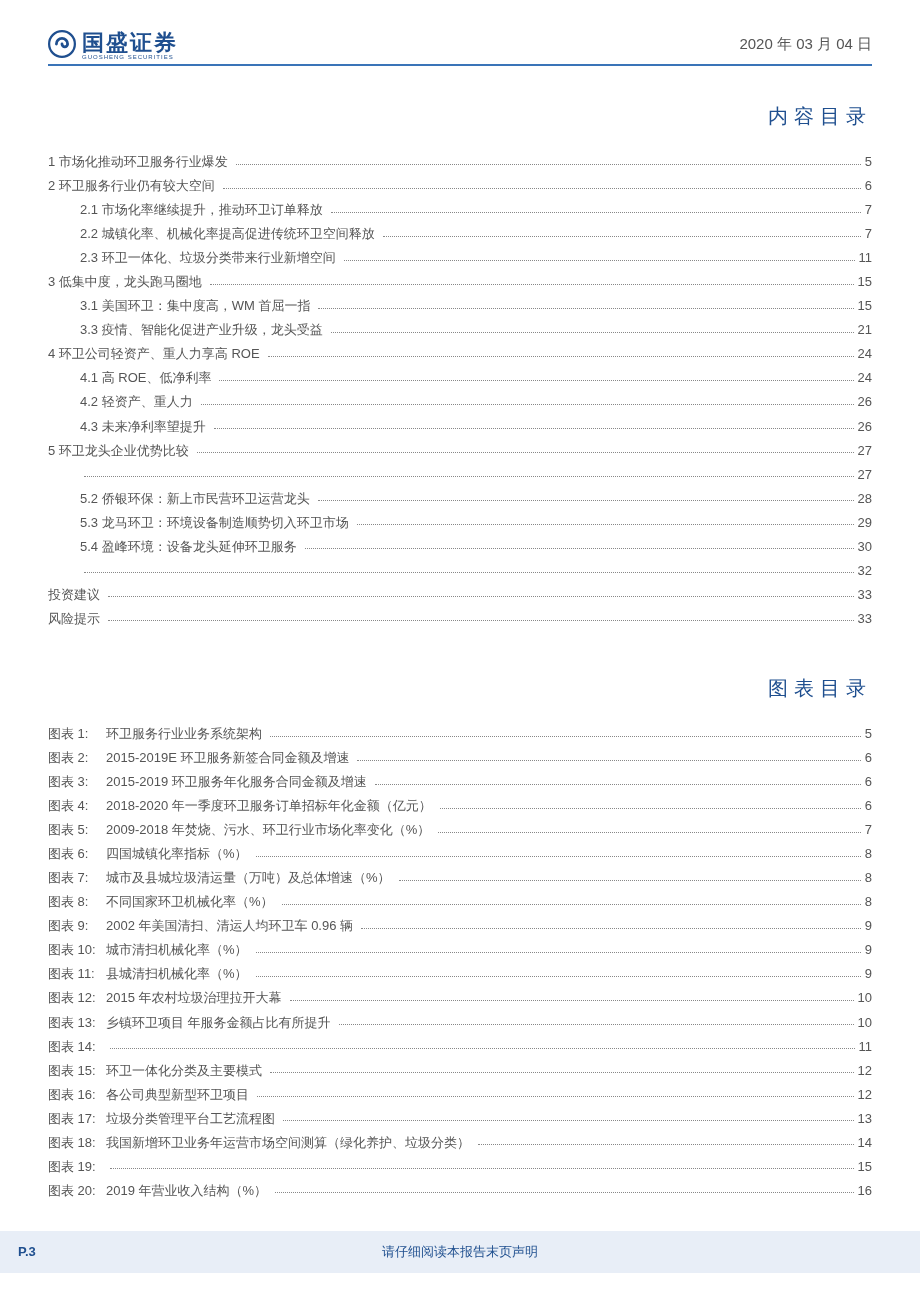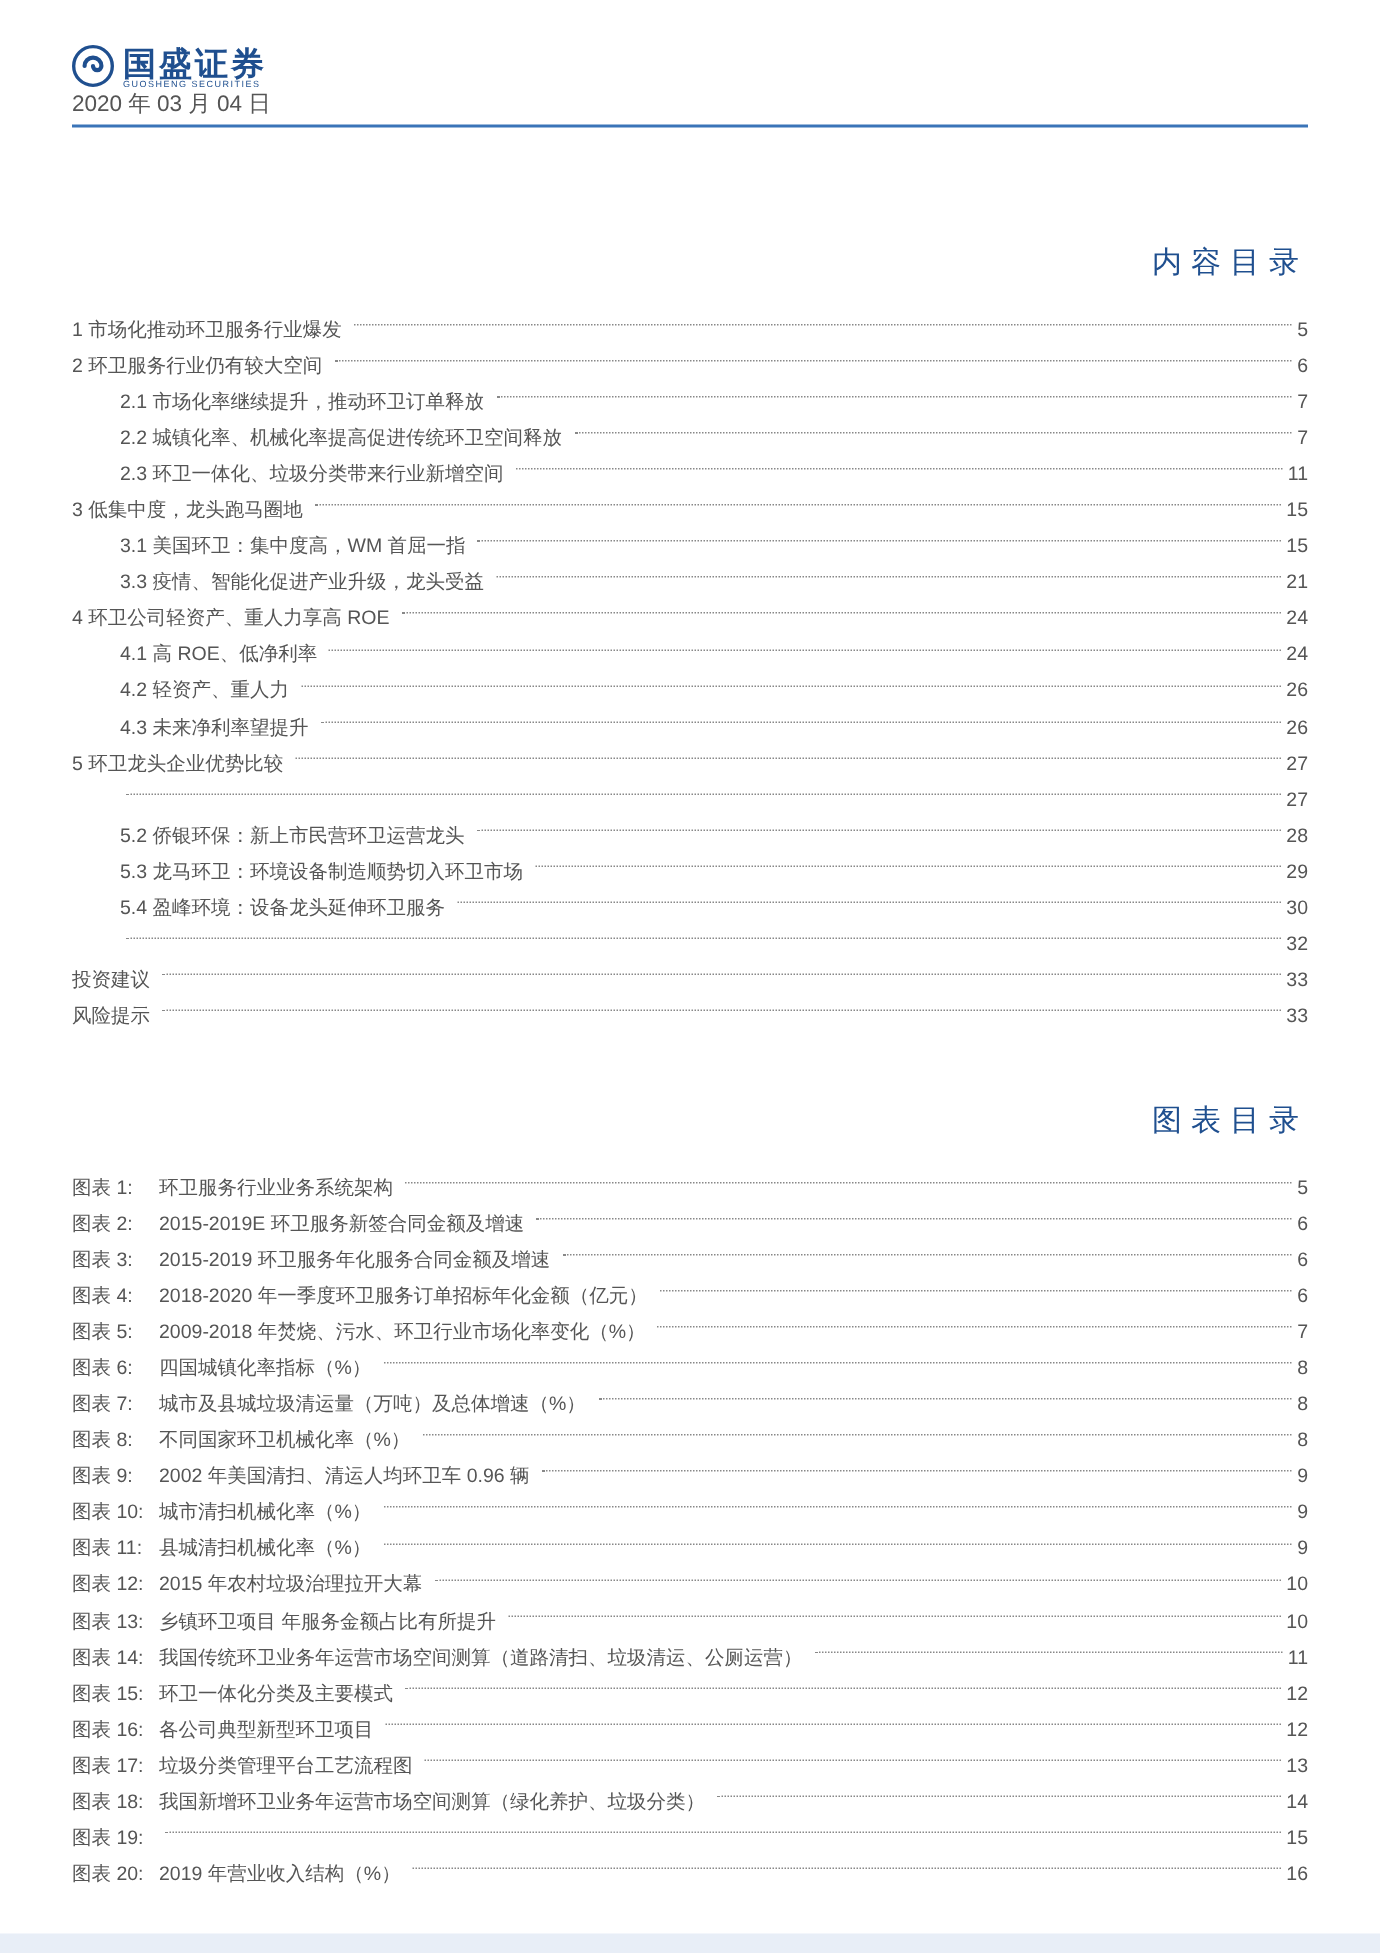--- a/index.html
+++ b/index.html
@@ -10,25 +10,24 @@
     margin: 0 auto;
     color: #555;
     font-size: 13px;
   }
   .page {
     padding: 28px 48px 0 48px;
   }
   .header {
     display: flex;
     justify-content: space-between;
-    align-items: flex-start;
+    align-items: center;
     border-bottom: 2px solid #3a74b8;
     padding-bottom: 4px;
-    margin-bottom: 76px;
-    flex-direction: column;
+    margin-bottom: 37px;
   }
   .logo-wrap {
     display: flex;
     align-items: center;
     gap: 6px;
   }
   .logo-icon {
     width: 28px; height: 28px;
     display: inline-block;
   }
@@ -54,21 +53,21 @@
     font-weight: 500;
     letter-spacing: 6px;
     margin-bottom: 20px;
     text-align: right;
   }
   .toc {
     margin-bottom: 44px;
   }
   .toc-row, .fig-row {
     display: flex;
-    align-items: flex-start;
+    align-items: center;
     line-height: 1.85;
     white-space: nowrap;
   }
   .toc-row.sub { padding-left: 32px; }
   .toc-label, .fig-num { flex: 0 0 auto; }
   .fig-num { min-width: 58px; }
   .toc-text, .fig-text { flex: 0 0 auto; padding-right: 4px; }
   .dots {
     flex: 1 1 auto;
     border-bottom: 1.2px dotted #888;
@@ -295,21 +294,20 @@
         <span class="pg">10</span>
       </div>
       <div class="fig-row">
         <span class="fig-num">图表 13:</span>
         <span class="fig-text"> 乡镇环卫项目 年服务金额占比有所提升 </span>
         <span class="dots"></span>
         <span class="pg">10</span>
       </div>
       <div class="fig-row">
         <span class="fig-num">图表 14:</span>
-        <span class="fig-text"> 我国传统环卫业务年运营市场空间测算（道路清扫、垃圾清运、公厕运营） </span>
         <span class="dots"></span>
         <span class="pg">11</span>
       </div>
       <div class="fig-row">
         <span class="fig-num">图表 15:</span>
         <span class="fig-text"> 环卫一体化分类及主要模式 </span>
         <span class="dots"></span>
         <span class="pg">12</span>
       </div>
       <div class="fig-row">

